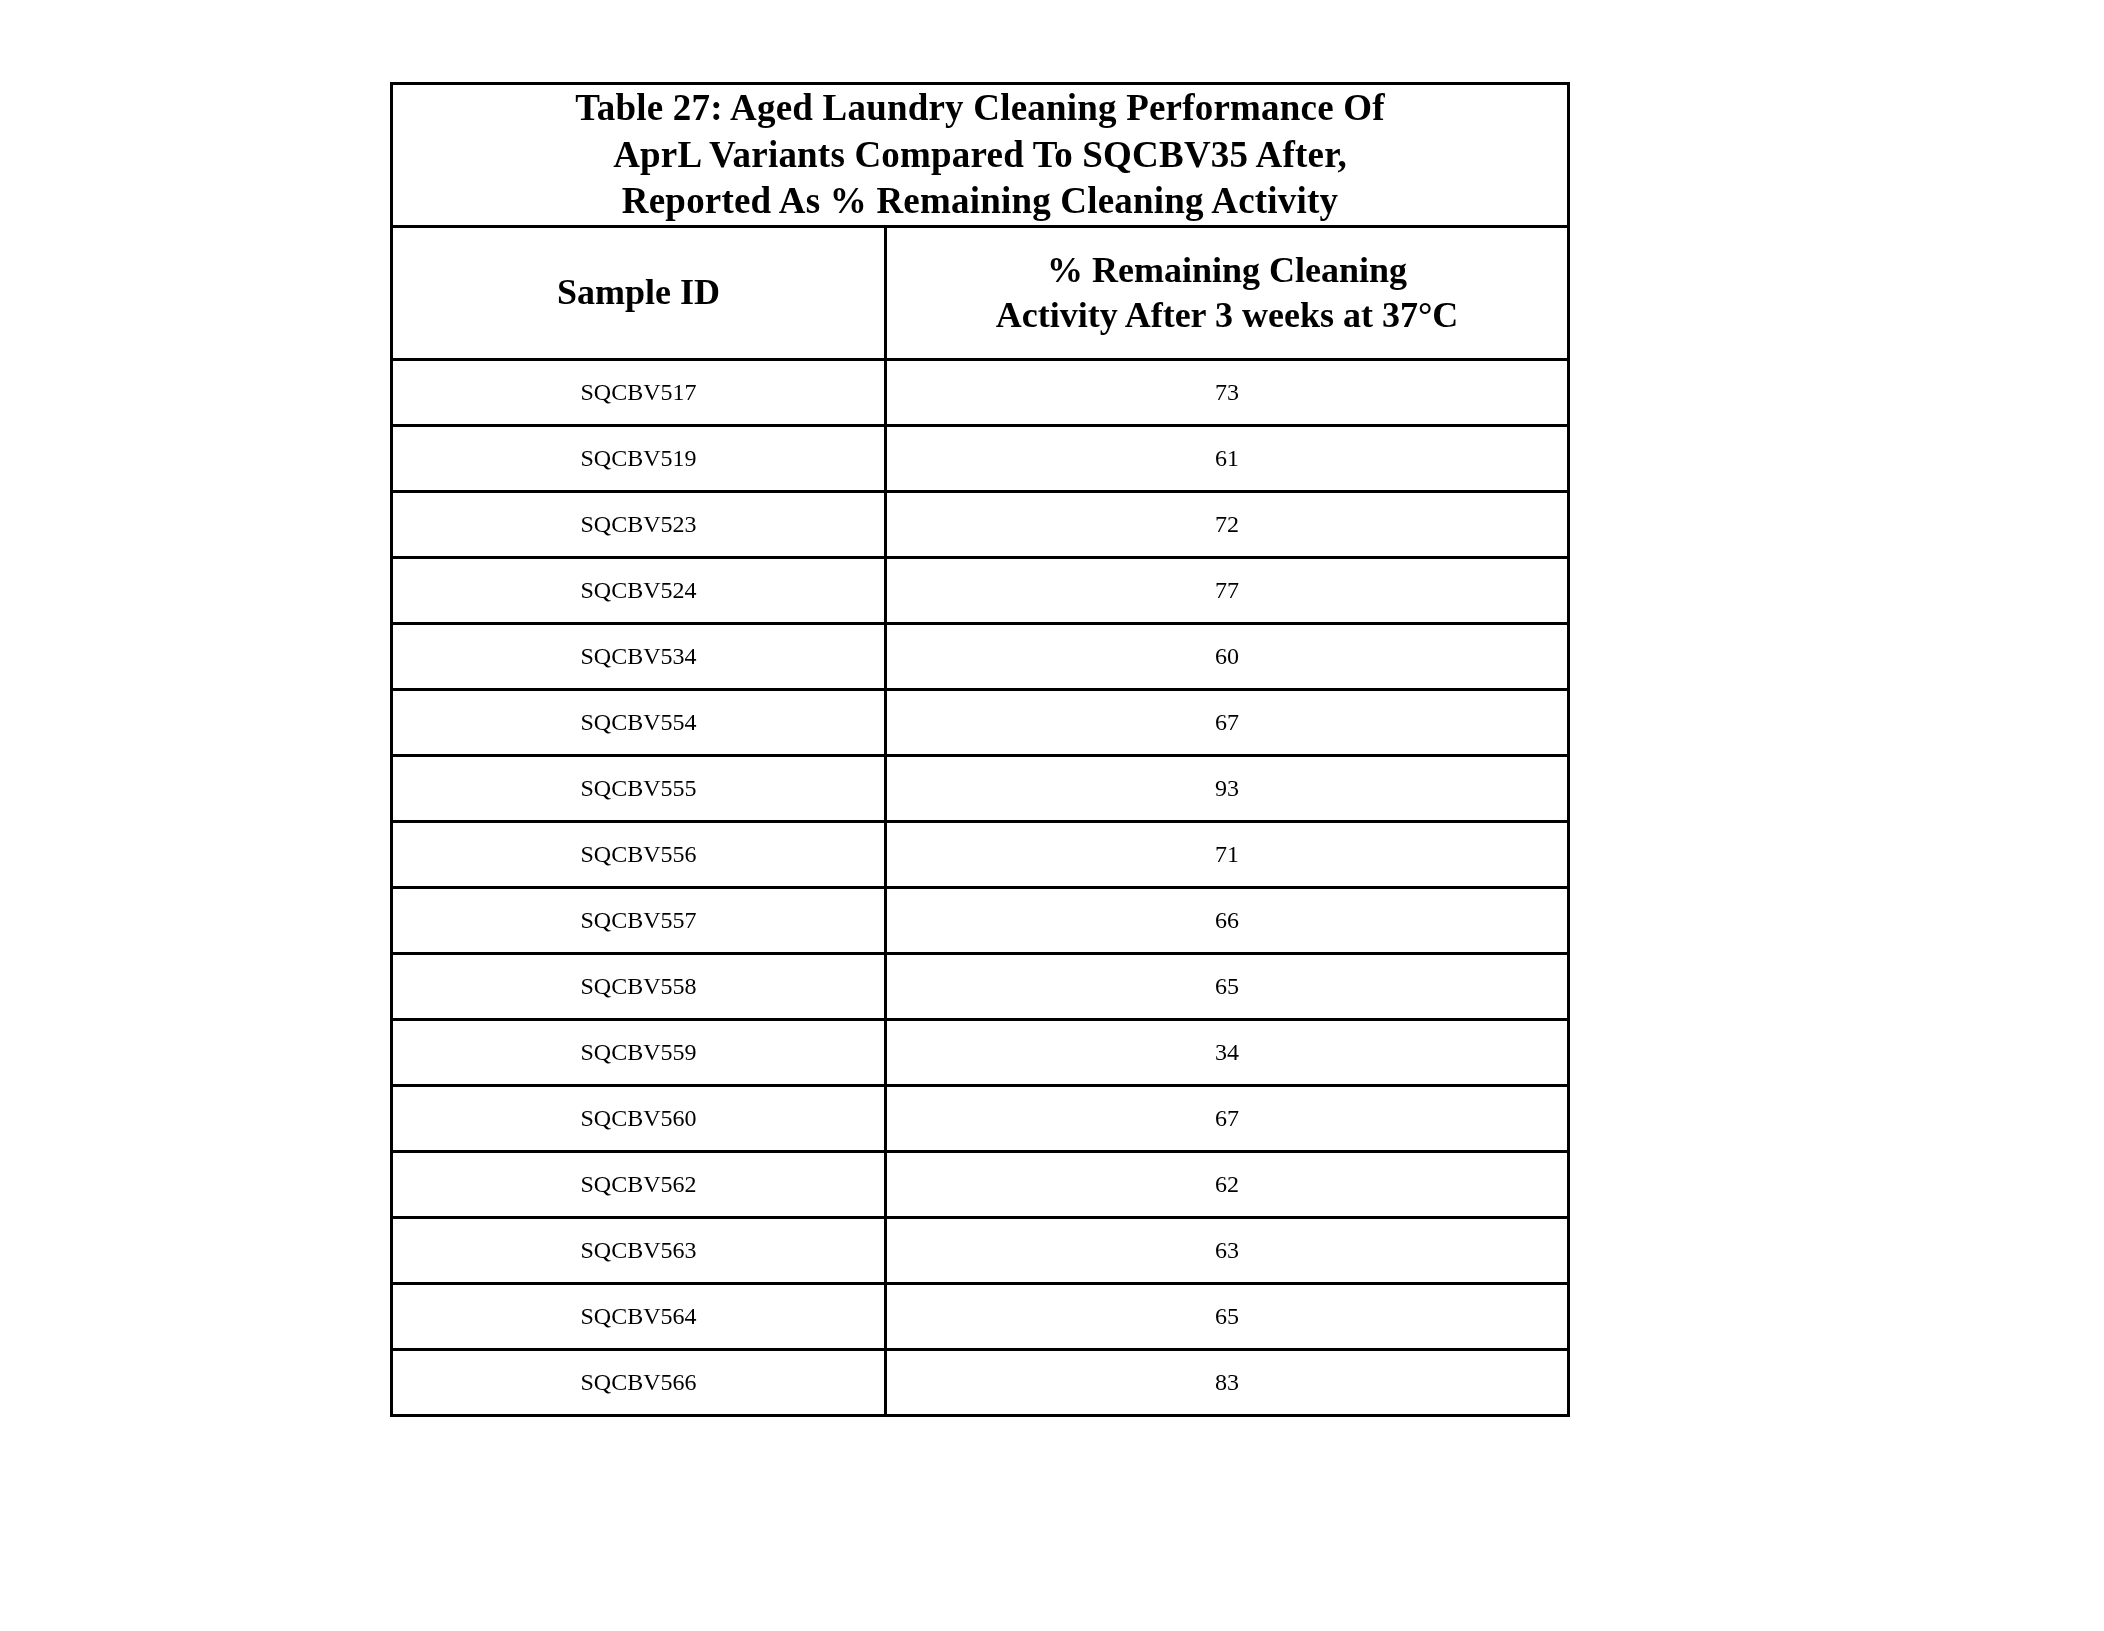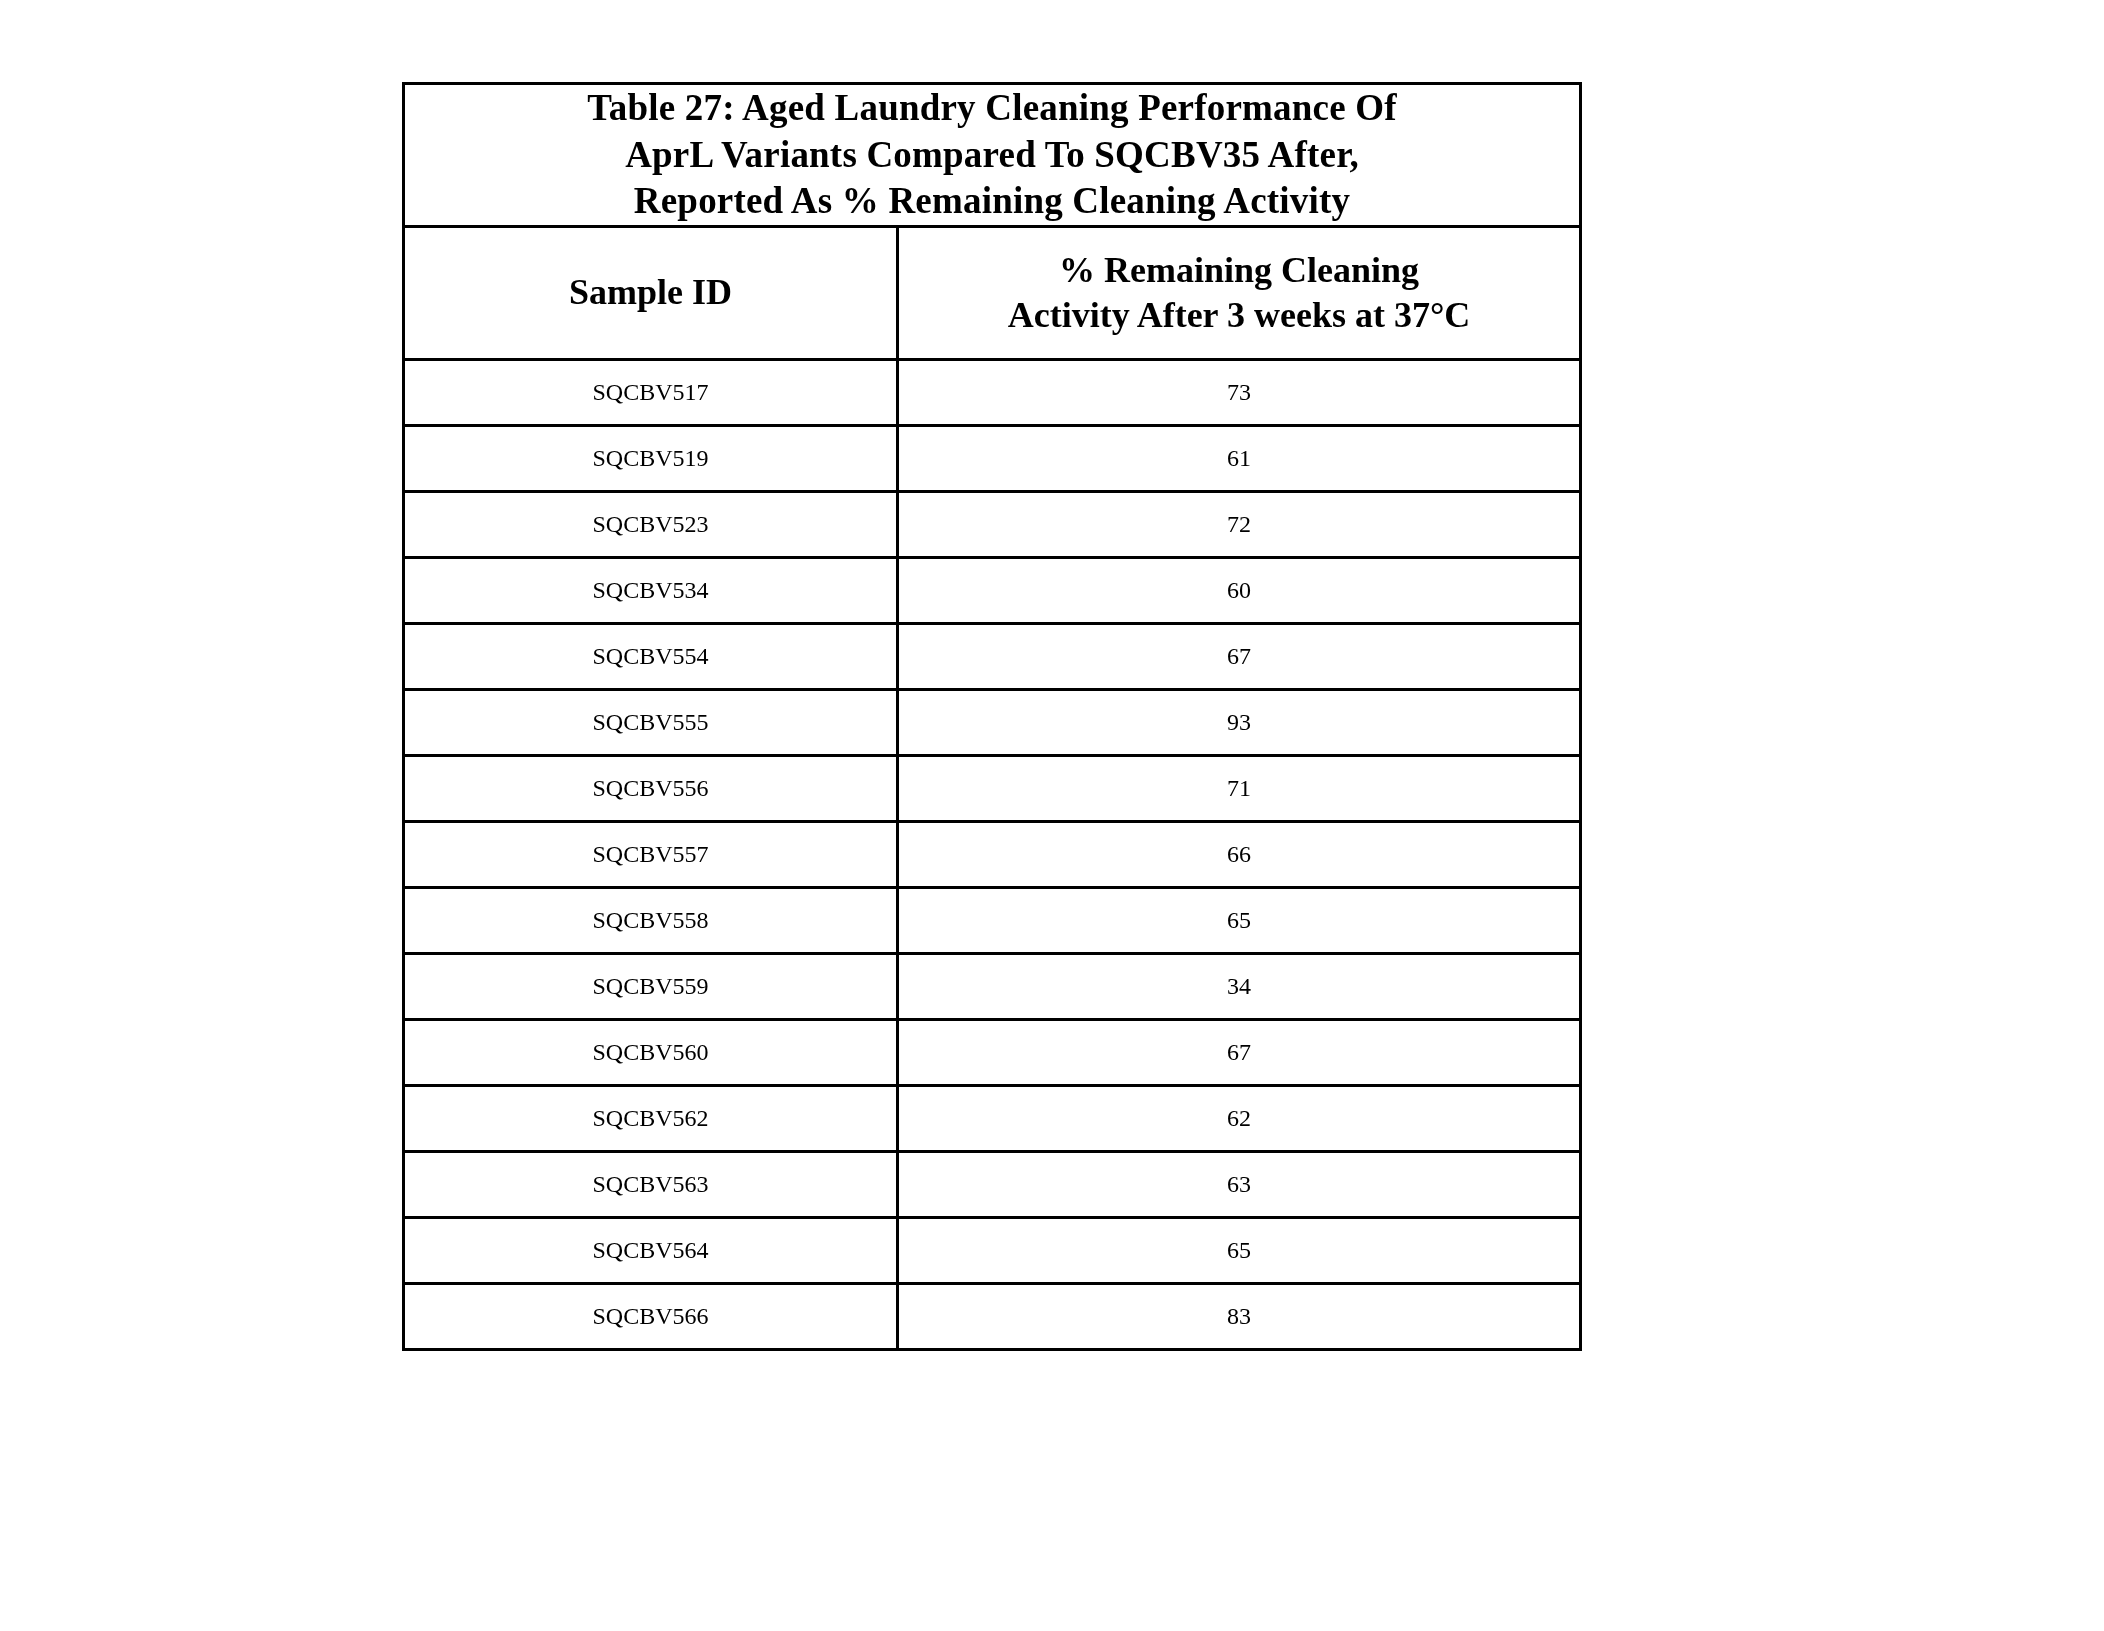--- a/index.html
+++ b/index.html
@@ -19,21 +19,21 @@
   #page {
     position: absolute;
     left: 0; top: 0;
     width: 2104px;
     height: 1631px;
     background: #ffffff;
   }
 
   #table-wrap {
     position: absolute;
-    left: 402px;
+    left: 390px;
     top: 82px;
     width: 1387px;
     border-radius: 13px;
   }
 
   table.patent-table {
     width: 1177px;
     border-collapse: collapse;
     table-layout: fixed;
     background: #ffffff;
@@ -118,20 +118,24 @@
           </tr>
           <tr>
             <td class="cell-id">SQCBV519</td>
             <td class="cell-val">61</td>
           </tr>
           <tr>
             <td class="cell-id">SQCBV523</td>
             <td class="cell-val">72</td>
           </tr>
           <tr>
+            <td class="cell-id">SQCBV524</td>
+            <td class="cell-val">77</td>
+          </tr>
+          <tr>
             <td class="cell-id">SQCBV534</td>
             <td class="cell-val">60</td>
           </tr>
           <tr>
             <td class="cell-id">SQCBV554</td>
             <td class="cell-val">67</td>
           </tr>
           <tr>
             <td class="cell-id">SQCBV555</td>
             <td class="cell-val">93</td>

